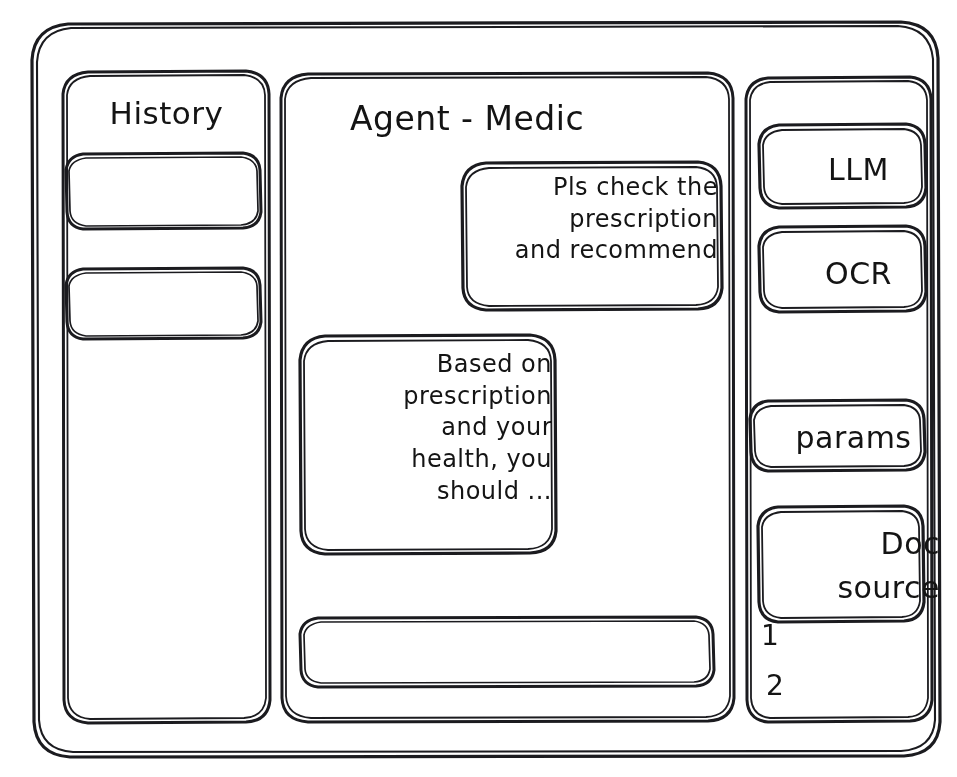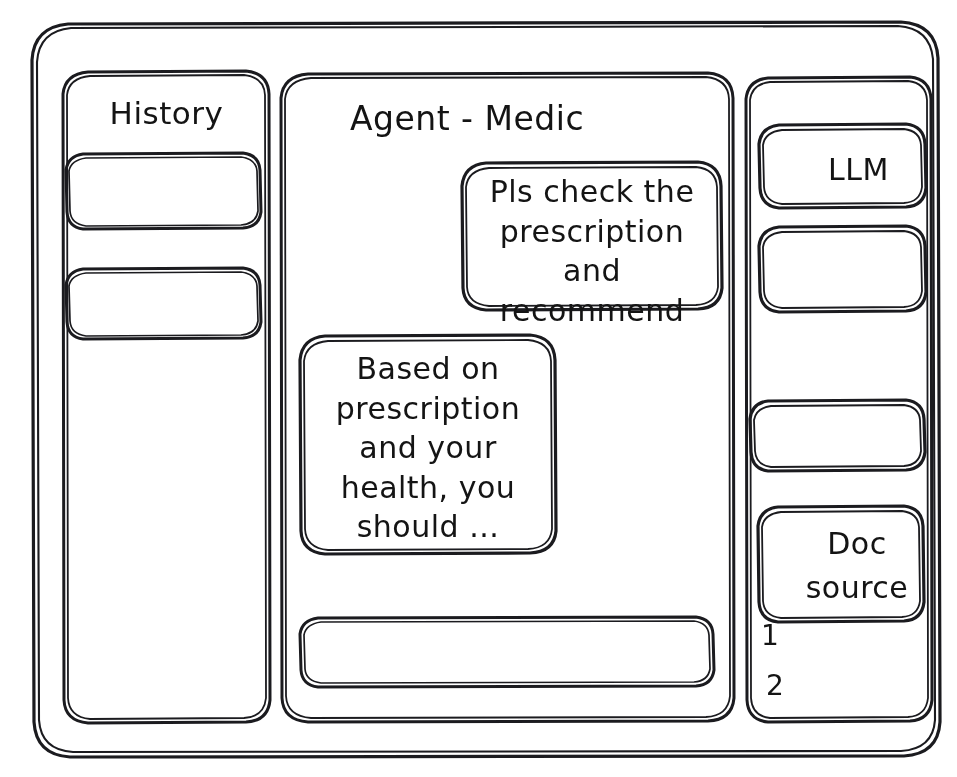--- a/index.html
+++ b/index.html
@@ -52,21 +52,22 @@
 
   .panel-title {
     font-size: 31px;
     font-weight: 400;
   }
   .main-title {
     font-size: 33px;
     font-weight: 400;
   }
   .bubble-text {
-    font-size: 30px;
+    font-size: 24px;
+    text-align: right;
   }
   .chip-text {
     font-size: 30px;
     margin-left: 16px;
   }
   .src-num {
     font-size: 28px;
     text-align: left;
   }
 
@@ -176,25 +177,27 @@
 and your
 health, you
 should ...</div>
   <button class="hot" style="left:292px; top:335px; width:256px; height:219px;" data-interactable="true"></button>
 
   <input class="hot" type="text" style="left: 296px; top: 622px; width: 404px; height: 60px; font-size: 24px; color: rgb(20, 20, 20); font-family: &quot;DejaVu Sans&quot;, sans-serif; padding: 0px 14px; box-sizing: border-box; outline: none;" data-interactable="true" placeholder="">
 
   <div class="lbl chip-text" style="left:751px; top:150px; width:167px;" data-interactable="false">LLM</div>
   <button class="hot" style="left:751px; top:124px; width:167px; height:84px;" data-interactable="true"></button>
 
+  <div class="lbl chip-text" style="left:751px; top:254px; width:167px;" data-interactable="false">OCR</div>
   <button class="hot" style="left:751px; top:226px; width:167px; height:86px;" data-interactable="true"></button>
 
+  <div class="lbl chip-text" style="left:742px; top:418px; width:175px;" data-interactable="false">params</div>
   <button class="hot" style="left:742px; top:400px; width:175px; height:71px;" data-interactable="true"></button>
 
-  <div class="lbl chip-text" style="left:750px; top:522px; width:166px; line-height:1.45;" data-interactable="false">Doc
+  <div class="lbl chip-text" style="left:750px; top:522px; width:166px; line-height:1.45;text-align:right;" data-interactable="false">Doc
 source</div>
   <button class="hot" style="left:750px; top:506px; width:166px; height:116px;" data-interactable="true"></button>
 
   <div class="lbl src-num" style="left:753px; top:618px; width:60px;" data-interactable="false">1</div>
   <button class="hot" style="left:748px; top:614px; width:90px; height:40px;" data-interactable="true"></button>
 
   <div class="lbl src-num" style="left:758px; top:668px; width:60px;" data-interactable="false">2</div>
   <button class="hot" style="left:752px; top:664px; width:90px; height:40px;" data-interactable="true"></button>
 
 </div>

